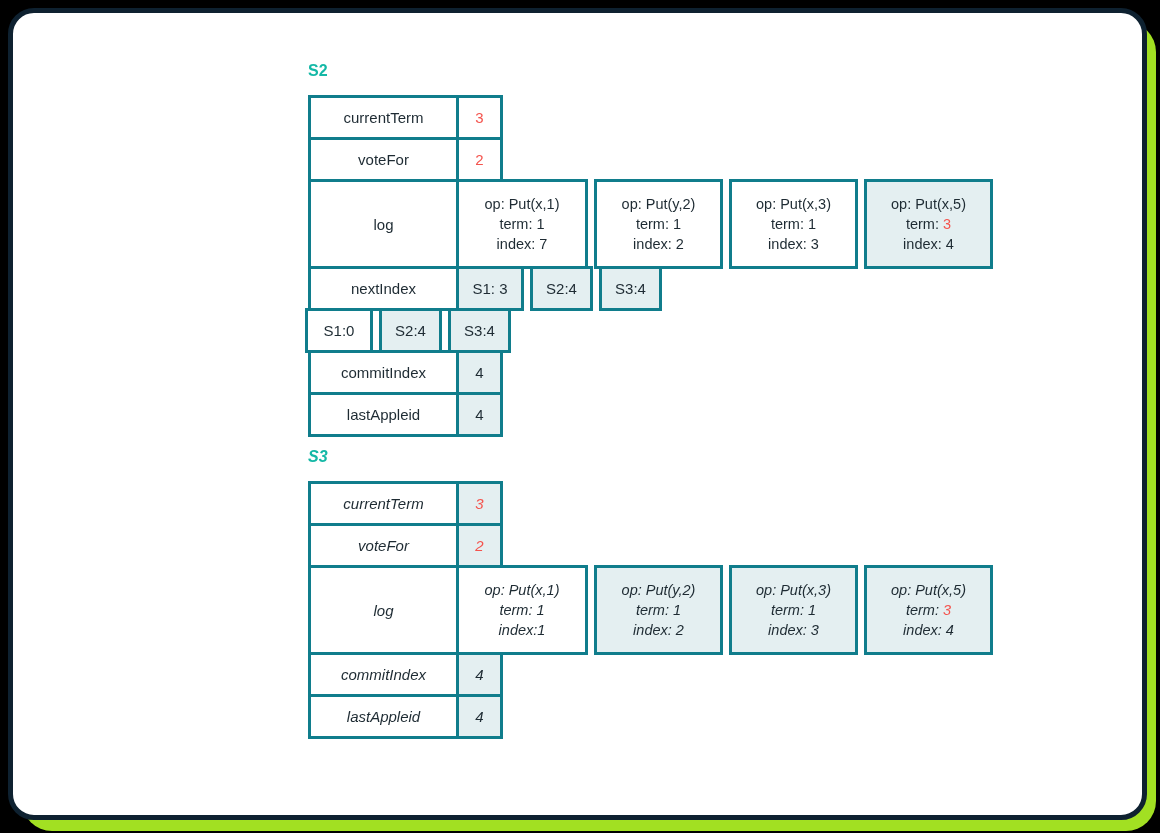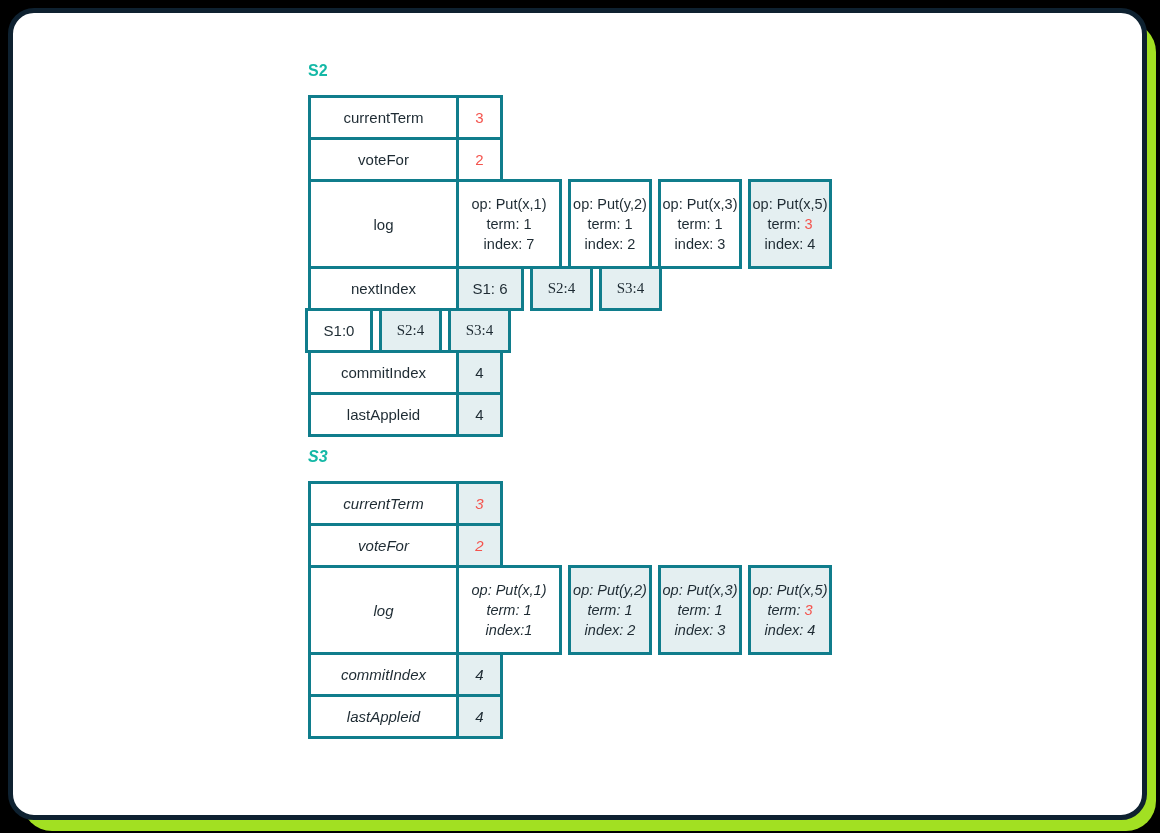--- a/index.html
+++ b/index.html
@@ -59,24 +59,24 @@
     justify-content: center;
     font-size: 15px;
     color: var(--text-color);
     text-align: center;
     line-height: 1.4;
   }
   .label { width: 151px; }
   .joined { margin-left: -3px; }
   .detached { margin-left: 6px; }
   .val  { width: 47px; }
-  .logc { width: 106px; font-size: 14.5px; }
-  .logc.detached { width: 84px; margin-left: 6px; }
+  .logc { width: 132px; font-size: 14.5px; }
+  .logc.detached { width: 129px; margin-left: 6px; }
   .idx  { width: 68px; }
-  .sc   { width: 63px; font-family: Liberation Serif, serif; }
+  .sc   { width: 63px; }
   .light { background: var(--cell-light-bg); }
   .red { color: var(--red-value); }
 </style>
 </head>
 <body>
 
 <div class="accent"></div>
 <div class="card"></div>
 
 <div class="server server-s2">
@@ -111,21 +111,21 @@
     </div>
     <div class="cell logc detached light">
       <div>op: Put(x,5)</div>
       <div><span>term: </span><span class="red">3</span></div>
       <div>index: 4</div>
     </div>
   </div>
 
   <div class="trow h1">
     <div class="cell label">nextIndex</div>
-    <div class="cell idx joined light">S1: 6</div>
+    <div class="cell idx joined light">S1: 3</div>
     <div class="cell sc detached light">S2:4</div>
     <div class="cell sc detached light">S3:4</div>
   </div>
 
   <div class="trow h1">
     <div class="cell idx joined">S1:0</div>
     <div class="cell sc detached light">S2:4</div>
     <div class="cell sc detached light">S3:4</div>
   </div>
 

